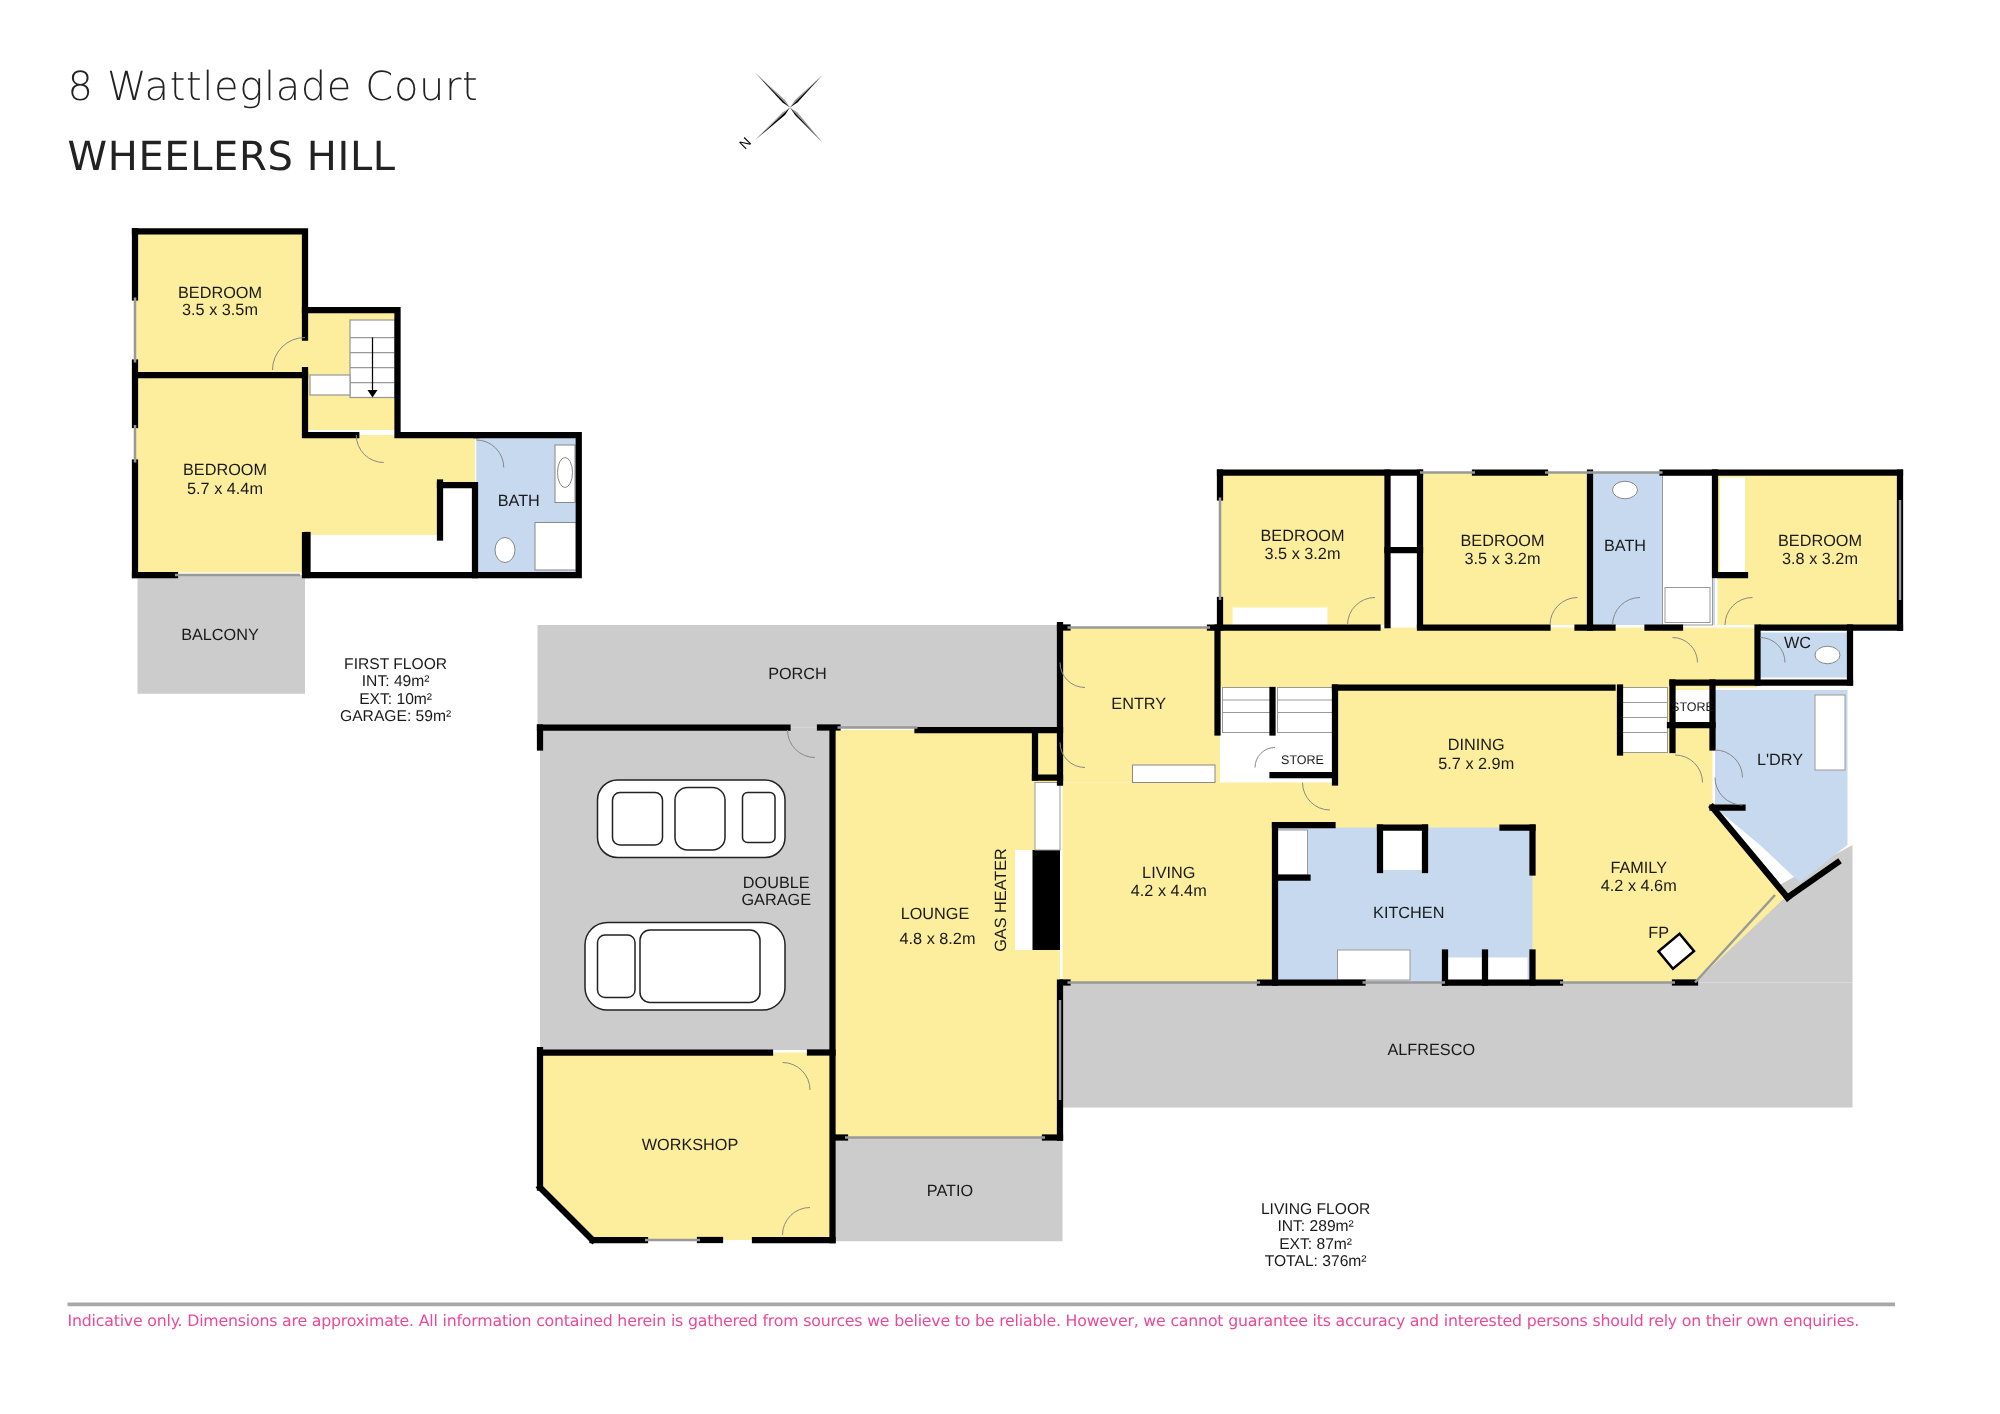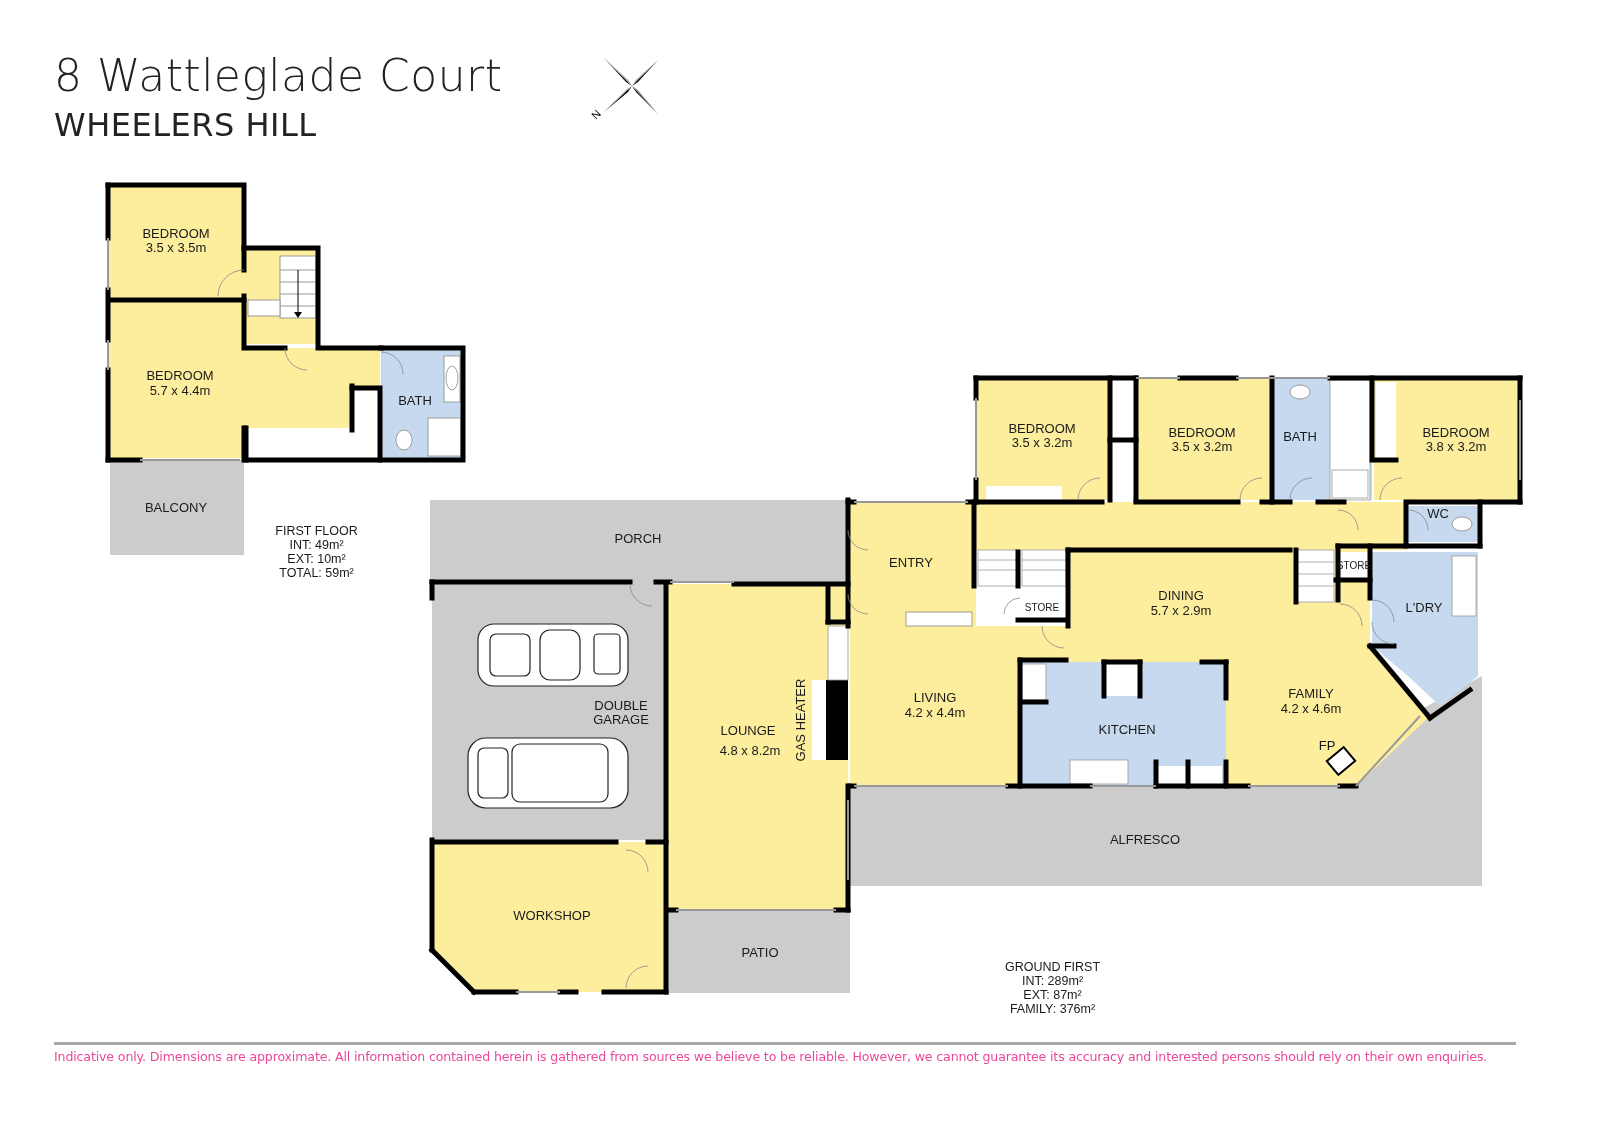--- a/index.html
+++ b/index.html
@@ -1,17 +1,17 @@
 <!DOCTYPE html>
 <html><head>
 <meta charset="utf-8">
 <style>
   html, body { margin: 0; padding: 0; background: #ffffff; }
   body { width: 1600px; height: 1131px; position: relative; overflow: hidden; font-family: "Liberation Sans", sans-serif; }
-  .title-1 { position: absolute; left: 54px; top: 50px; font-family: "DejaVu Sans", sans-serif; font-size: 44px; font-weight: 300; color: #222; letter-spacing: 0.5px; }
+  .title-1 { position: absolute; left: 54px; top: 50px; font-family: "DejaVu Sans", sans-serif; font-size: 32px; font-weight: 300; color: #222; letter-spacing: 0.5px; }
   .title-2 { position: absolute; left: 54px; top: 106px; font-family: "DejaVu Sans", sans-serif; font-size: 32px; color: #222; letter-spacing: 0.5px; }
   svg.plan { position: absolute; left: 0; top: 0; }
   .lbl { font-family: "Liberation Sans", sans-serif; font-size: 13px; fill: #1a1a1a; text-anchor: middle; }
   .lbl-sm { font-family: "Liberation Sans", sans-serif; font-size: 10px; fill: #1a1a1a; text-anchor: middle; }
   .footer-rule { position: absolute; left: 54px; top: 1042px; width: 1462px; height: 3px; background: #a8a8a8; }
   .footer { position: absolute; left: 54px; top: 1049px; font-family: "DejaVu Sans", sans-serif; font-size: 12.6px; color: #ec4899; white-space: nowrap; letter-spacing: -0.15px; }
   .area { position: absolute; text-align: center; font-family: "Liberation Sans", sans-serif; font-size: 12.5px; color: #1a1a1a; line-height: 14px; }
   .area div { margin: 0; padding-left: 23px; }
 </style>
 </head>
@@ -303,24 +303,24 @@
     <text class="lbl" x="1145" y="844">ALFRESCO</text>
     <text class="lbl" x="552" y="920">WORKSHOP</text>
     <text class="lbl" x="760" y="957">PATIO</text>
   </g>
 </svg>
 
 <div class="area" style="left:244px; top:524px; width:122px;">
   <div>FIRST FLOOR</div>
   <div>INT: 49m²</div>
   <div>EXT: 10m²</div>
-  <div>TOTAL: 59m²</div>
+  <div>GARAGE: 59m²</div>
 </div>
 
 <div class="area" style="left:976px; top:960px; width:130px;">
-  <div>GROUND FIRST</div>
+  <div>LIVING FLOOR</div>
   <div>INT: 289m²</div>
   <div>EXT: 87m²</div>
-  <div>FAMILY: 376m²</div>
+  <div>TOTAL: 376m²</div>
 </div>
 
 <div class="footer-rule"></div>
 <div class="footer">Indicative only. Dimensions are approximate. All information contained herein is gathered from sources we believe to be reliable. However, we cannot guarantee its accuracy and interested persons should rely on their own enquiries.</div>
 
 </body></html>

